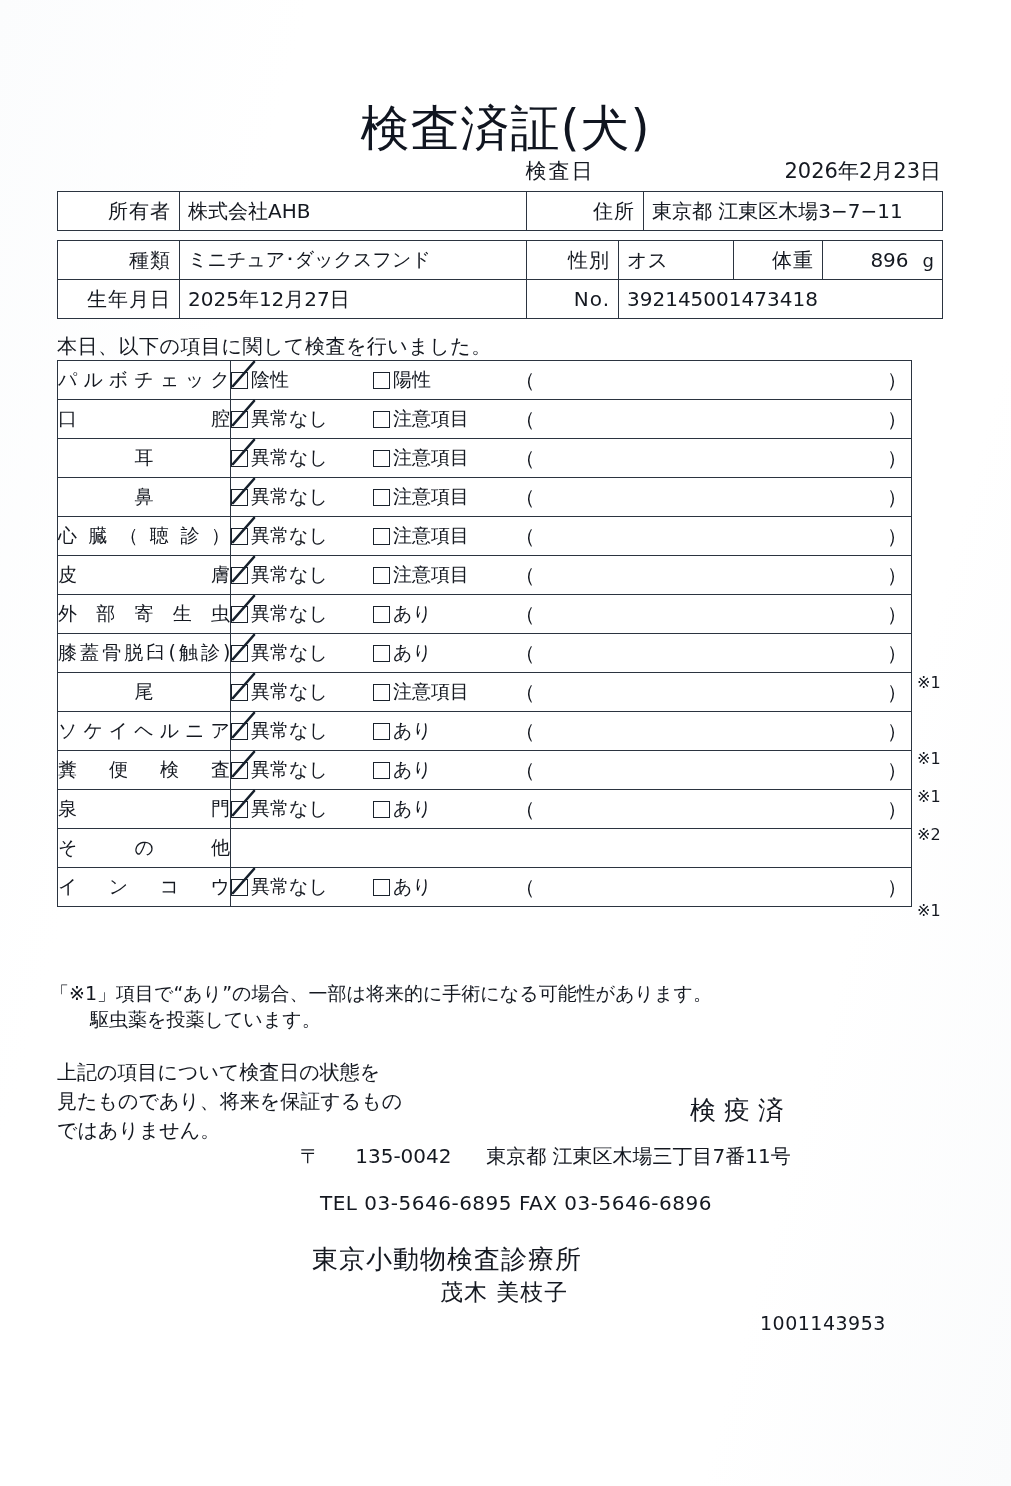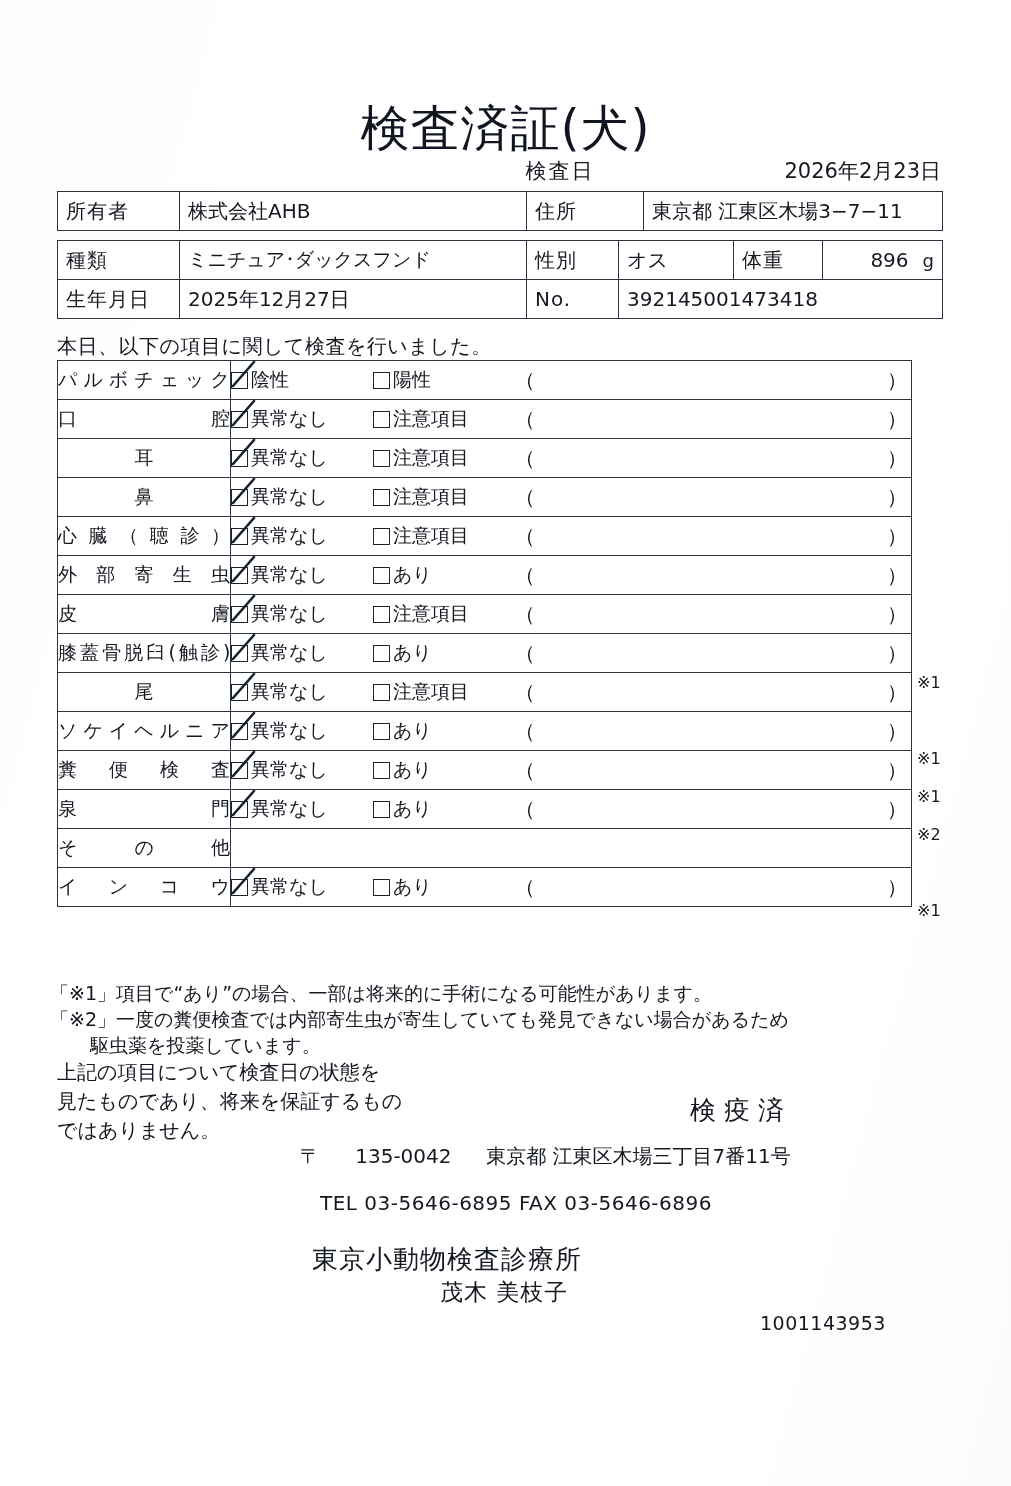--- a/index.html
+++ b/index.html
@@ -65,21 +65,21 @@
   }
   .tbl td {
     border: 1.6px solid #2b3440;
     height: 38px;
     font-size: 20px;
     padding: 0 8px;
     vertical-align: middle;
     white-space: nowrap;
   }
   .lbl {
-    text-align: left;
+    text-align: right;
     letter-spacing: 1px;
   }
   .val { text-align: left; }
 
   
   #owner-table { top: 191px; left: 57px; width: 886px; }
 
   
   #info-table { top: 240px; left: 57px; width: 886px; }
   .num-cell { text-align: right; padding-right: 10px; }
@@ -383,56 +383,56 @@
                 <span class="box"></span>
                 <span class="opt-text">注意項目</span>
               </span>
               <span class="paren-l">（</span>
               <span class="fill-line"></span>
               <span class="paren-r">）</span>
             </div>
           </td>
         </tr>
         <tr>
+          <td class="c-label">皮膚</td>
+          <td class="c-opts">
+            <div class="opts-inner">
+              <span class="opt opt1">
+                <span class="box">
+                  <svg class="tick" viewBox="0 0 30 32">
+                    <path d="M3 26 L24 2" stroke="#16202c" stroke-width="2.6" fill="none" stroke-linecap="round"></path>
+                  </svg>
+                </span>
+                <span class="opt-text">異常なし</span>
+              </span>
+              <span class="opt opt2">
+                <span class="box"></span>
+                <span class="opt-text">注意項目</span>
+              </span>
+              <span class="paren-l">（</span>
+              <span class="fill-line"></span>
+              <span class="paren-r">）</span>
+            </div>
+          </td>
+        </tr>
+        <tr>
           <td class="c-label">外部寄生虫</td>
           <td class="c-opts">
             <div class="opts-inner">
               <span class="opt opt1">
                 <span class="box">
                   <svg class="tick" viewBox="0 0 30 32">
                     <path d="M3 26 L24 2" stroke="#16202c" stroke-width="2.6" fill="none" stroke-linecap="round"></path>
                   </svg>
                 </span>
                 <span class="opt-text">異常なし</span>
               </span>
               <span class="opt opt2">
                 <span class="box"></span>
                 <span class="opt-text">あり</span>
-              </span>
-              <span class="paren-l">（</span>
-              <span class="fill-line"></span>
-              <span class="paren-r">）</span>
-            </div>
-          </td>
-        </tr>
-        <tr>
-          <td class="c-label">皮膚</td>
-          <td class="c-opts">
-            <div class="opts-inner">
-              <span class="opt opt1">
-                <span class="box">
-                  <svg class="tick" viewBox="0 0 30 32">
-                    <path d="M3 26 L24 2" stroke="#16202c" stroke-width="2.6" fill="none" stroke-linecap="round"></path>
-                  </svg>
-                </span>
-                <span class="opt-text">異常なし</span>
-              </span>
-              <span class="opt opt2">
-                <span class="box"></span>
-                <span class="opt-text">注意項目</span>
               </span>
               <span class="paren-l">（</span>
               <span class="fill-line"></span>
               <span class="paren-r">）</span>
             </div>
           </td>
         </tr>
         <tr>
           <td class="c-label tight">膝蓋骨脱臼(触診)</td>
           <td class="c-opts">
@@ -588,21 +588,20 @@
       <div style="height: 38px; line-height: 38px;">※1</div>
       <div style="height: 38px; line-height: 38px;">※1</div>
       <div style="height: 38px; line-height: 38px;">※2</div>
       <div style="height: 38px; line-height: 38px;"></div>
       <div style="height: 38px; line-height: 38px;">※1</div>
       <div style="height: 38px; line-height: 38px;"></div>
     </div>
 
   <div class="footnotes">
     <div>「※1」項目で“あり”の場合、一部は将来的に手術になる可能性があります。</div>
-    <div>「※2」一度の糞便検査では内部寄生虫が寄生していても発見できない場合があるため</div>
     <span class="fn-indent">駆虫薬を投薬しています。</span>
   </div>
 
   <div class="disclaimer">
     <div>上記の項目について検査日の状態を</div>
     <div>見たものであり、将来を保証するもの</div>
     <div>ではありません。</div>
   </div>
 
   <div class="stamp">検疫済</div>

